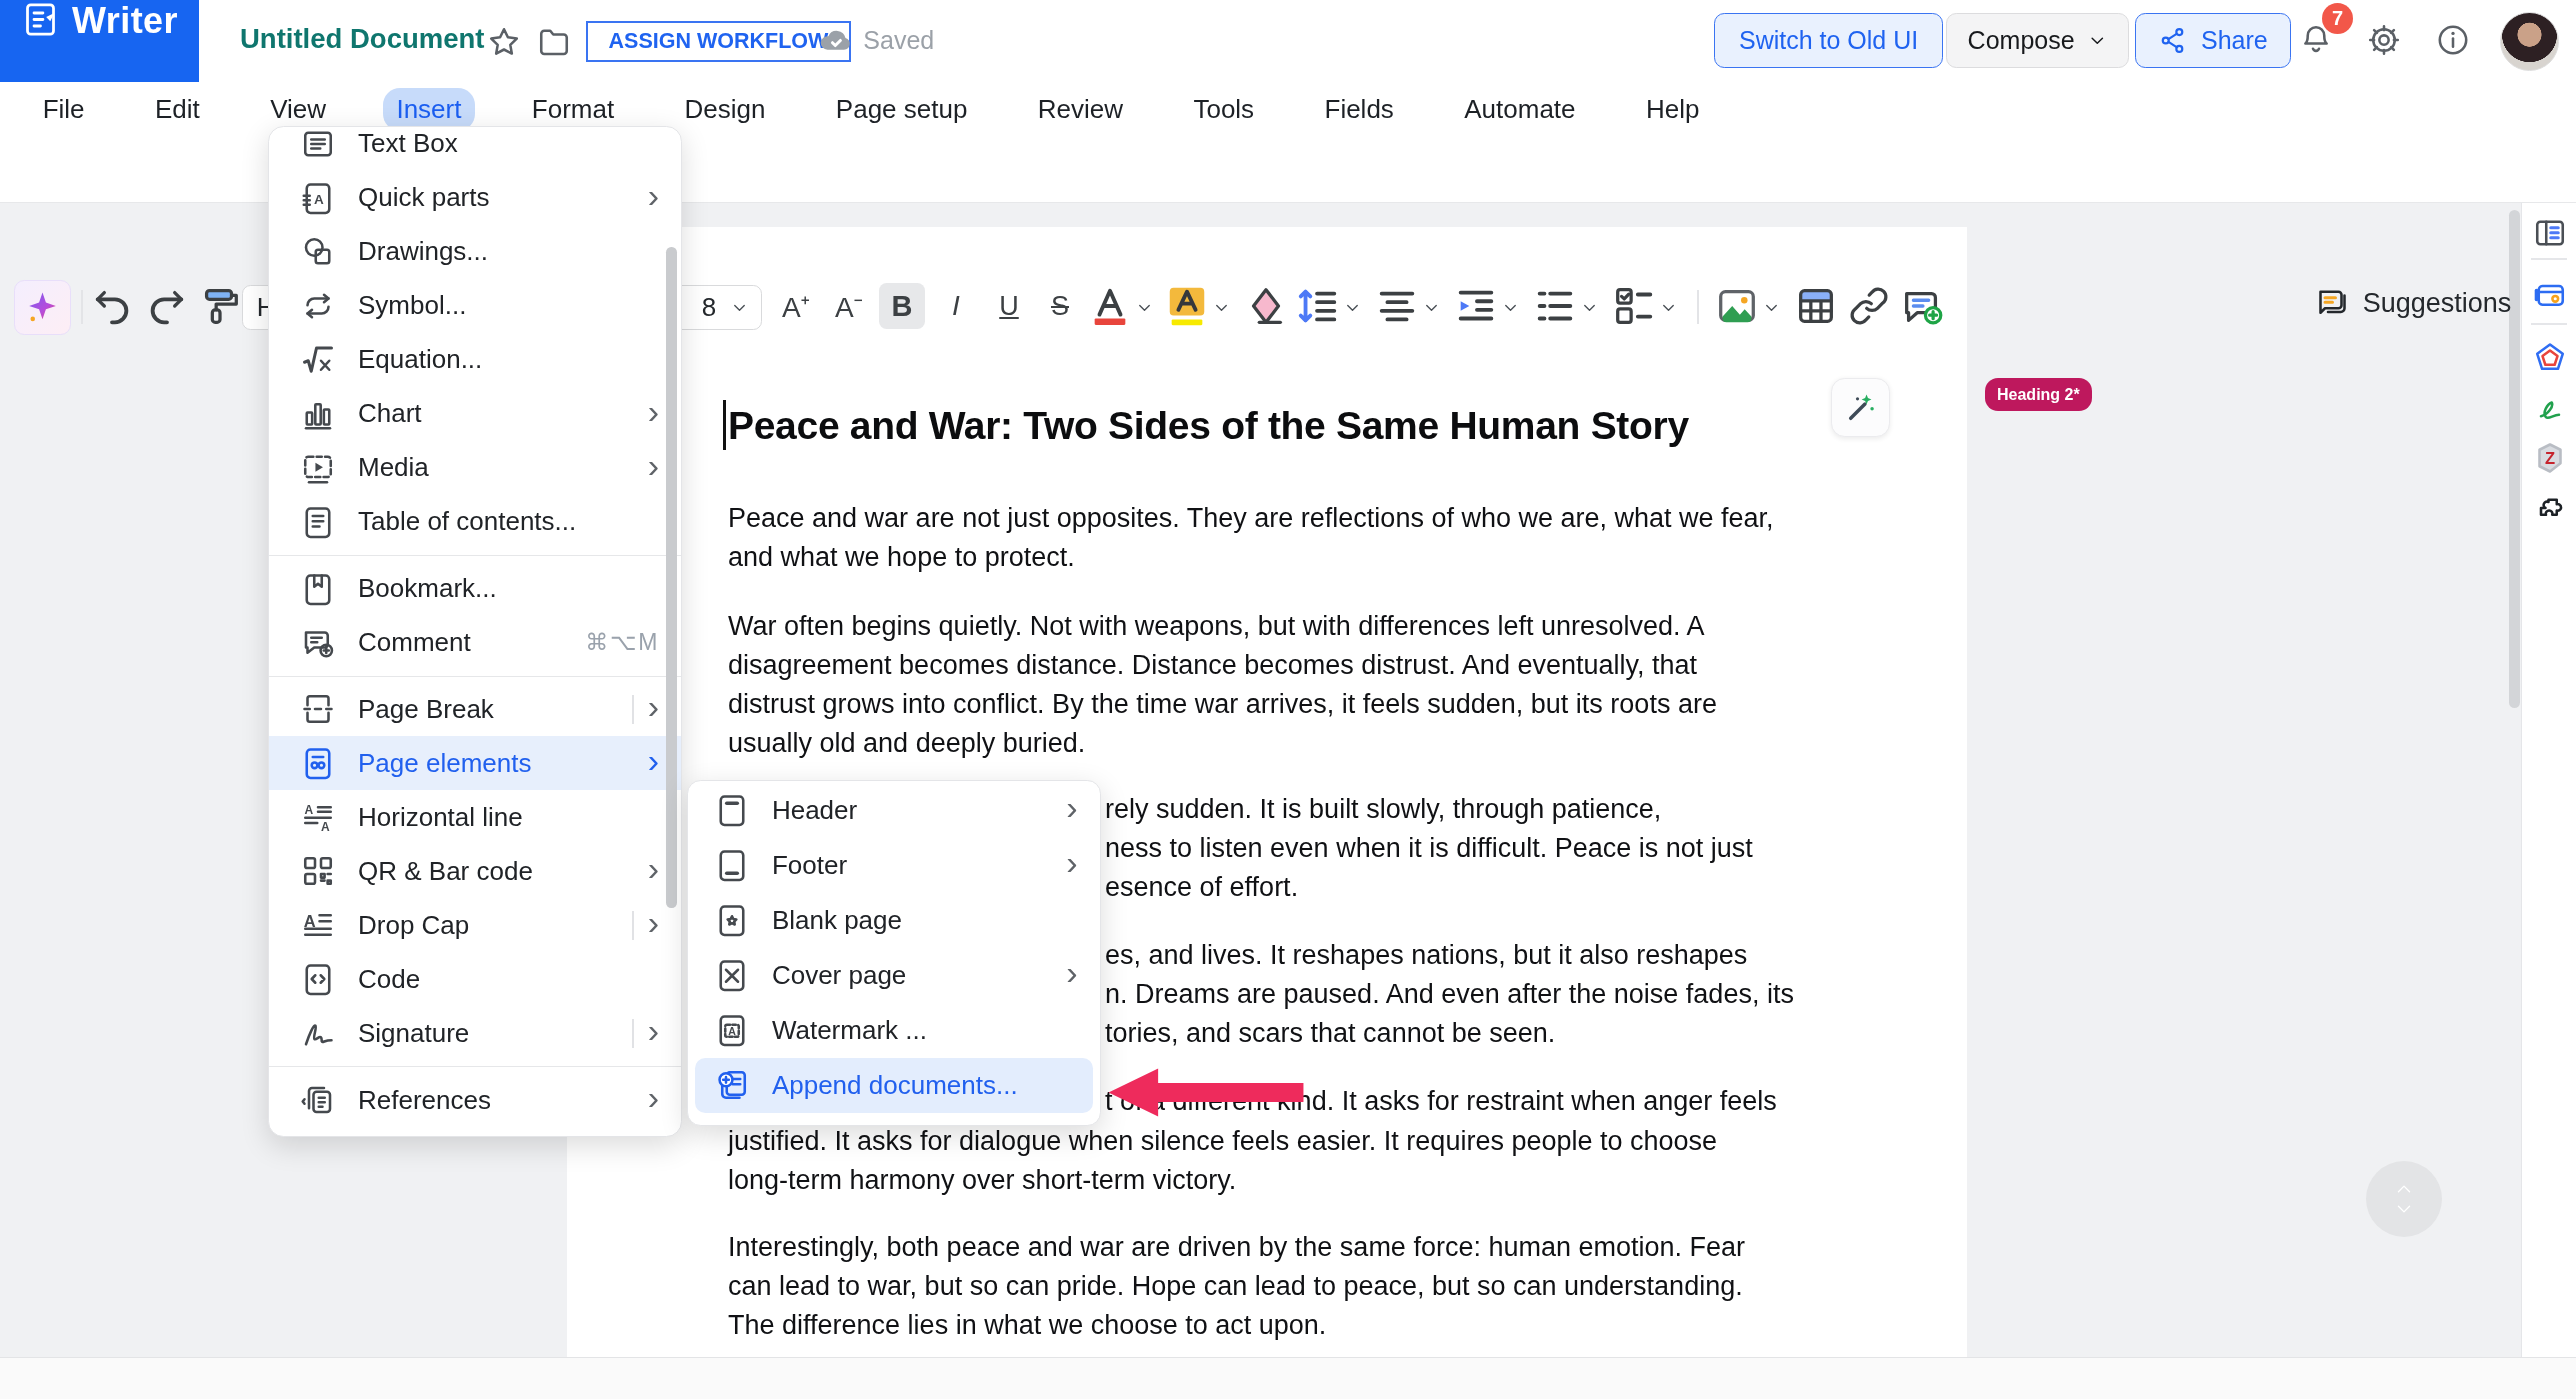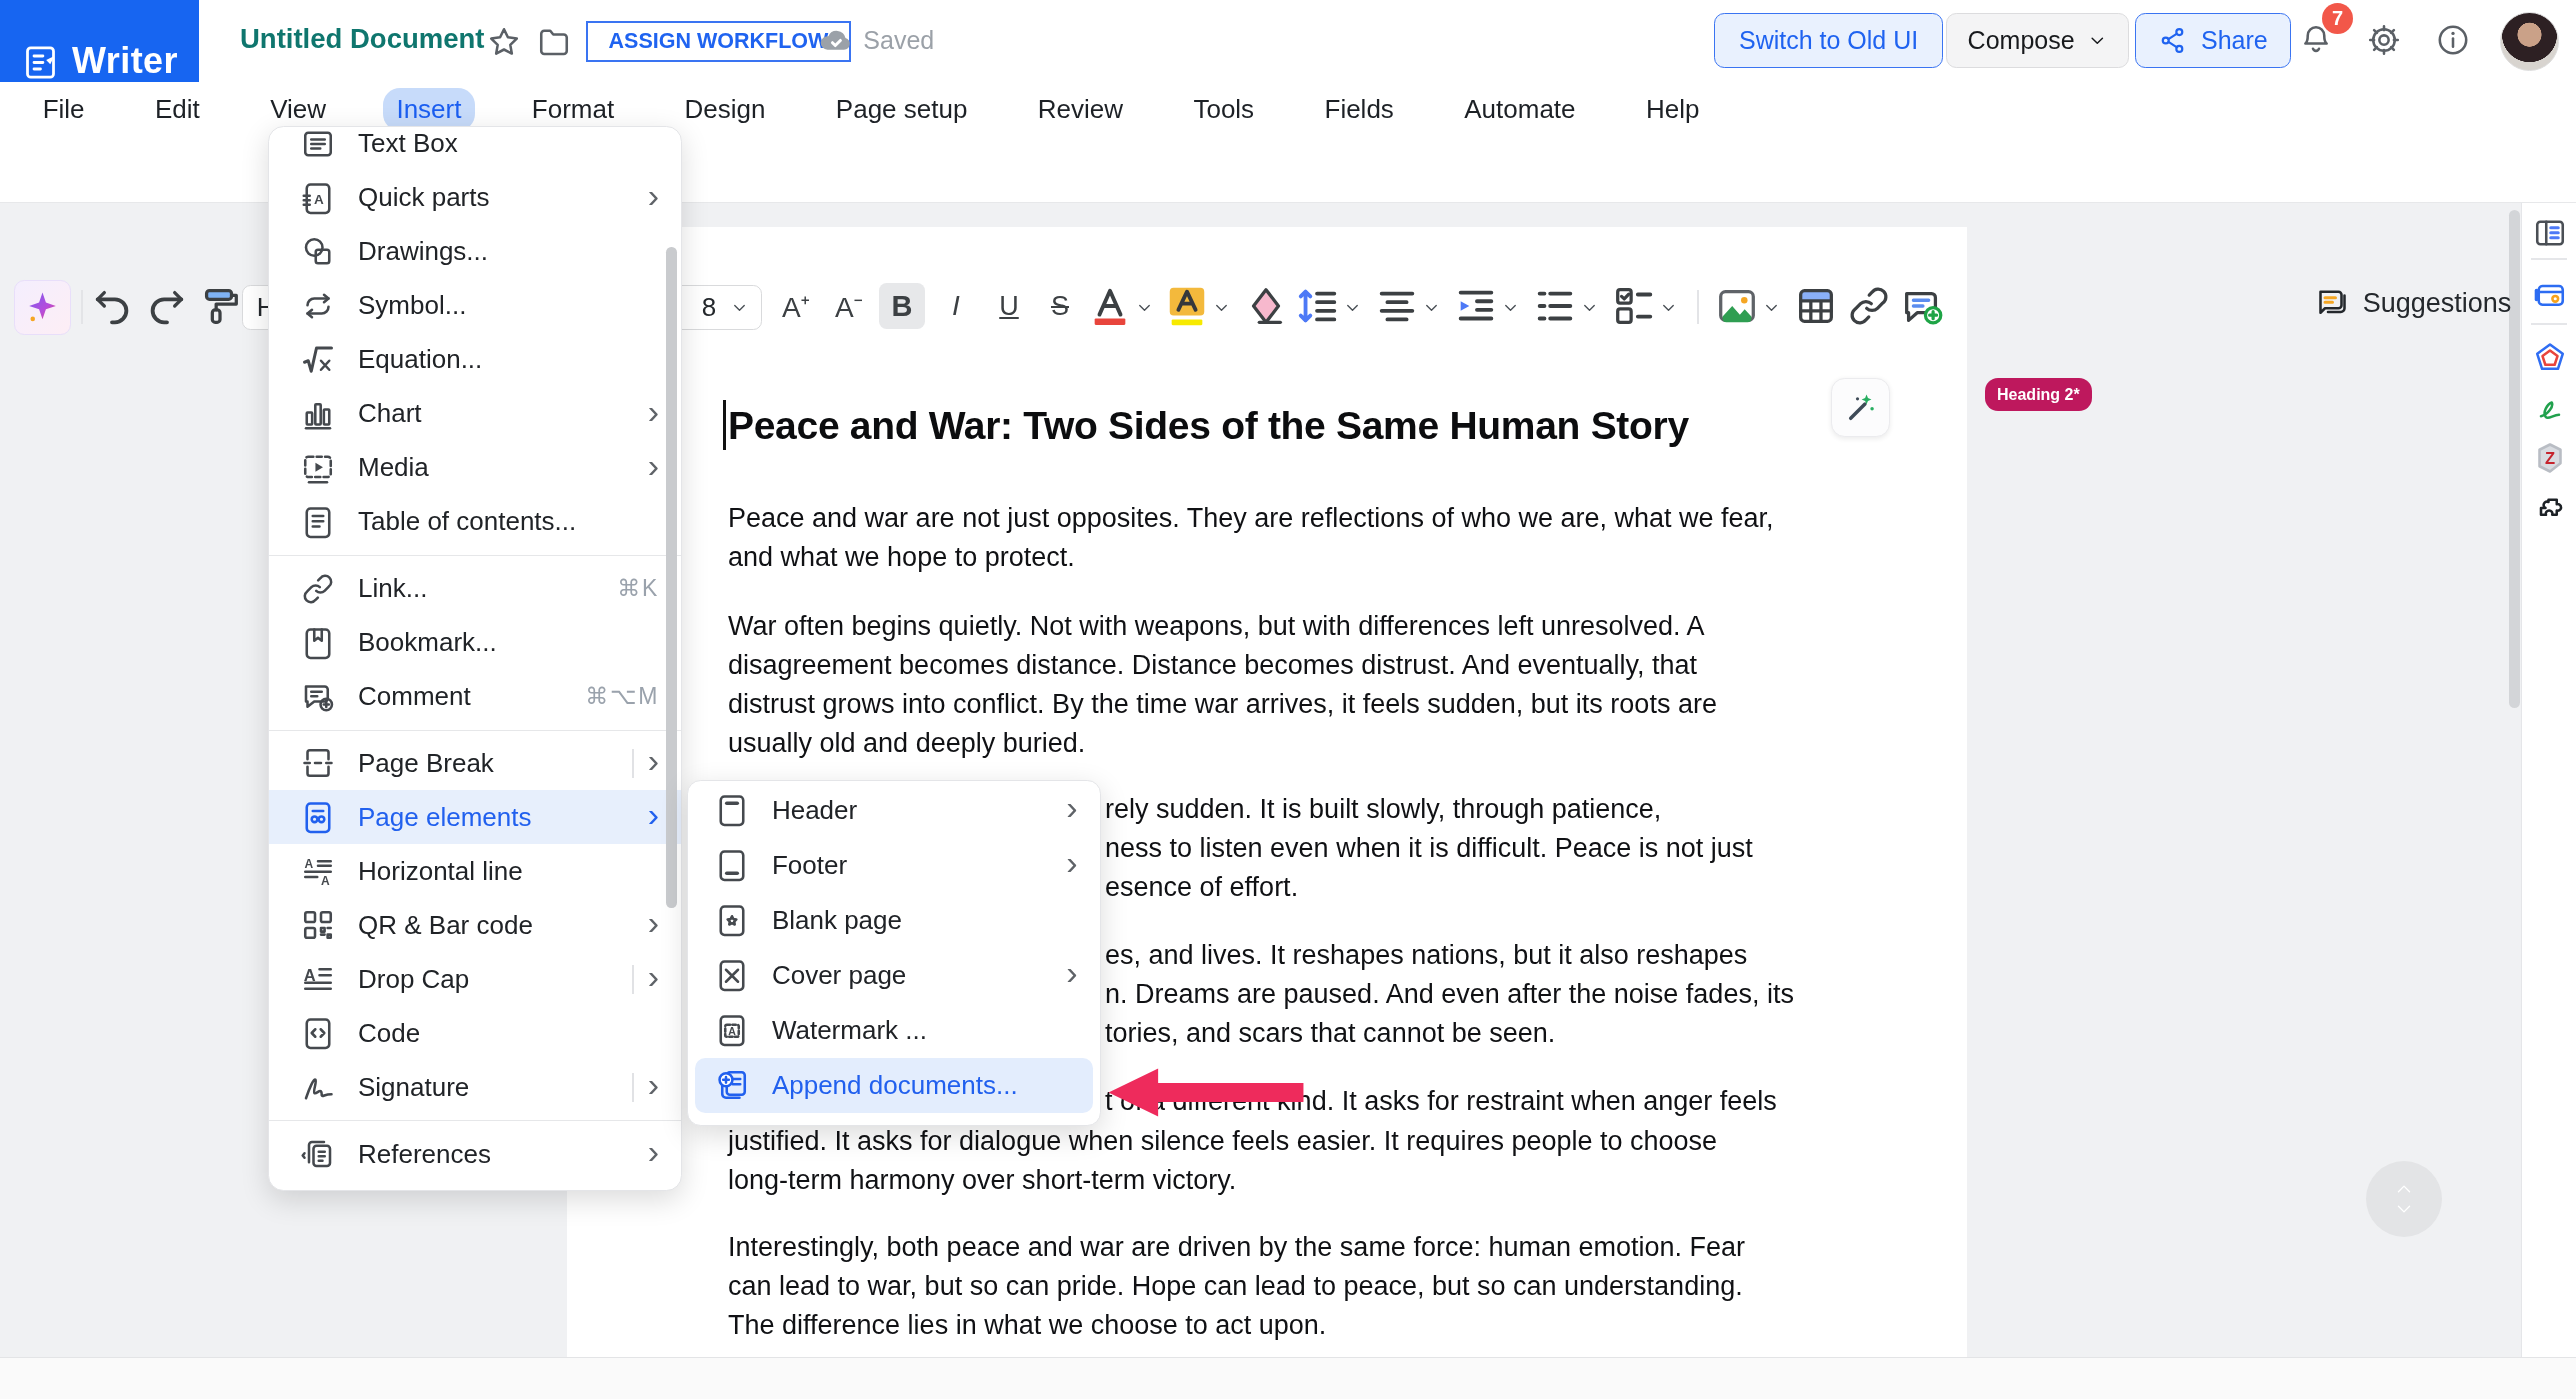--- a/index.html
+++ b/index.html
@@ -2,21 +2,21 @@
 <html style="font-size:13.7px"><head>
 <meta charset="utf-8">
 <style>
   html,body{margin:0;padding:0;background:#fff}
   #app{position:relative;width:2576px;height:1400px;overflow:hidden;background:#fff;
        font-family:"Liberation Sans",sans-serif;color:#1d2126}
   .abs{position:absolute}
   svg{display:block}
   
   #topbar{position:absolute;left:0;top:0;width:2576px;height:82px;background:#fff;z-index:20}
-  #logo{position:absolute;left:0;top:0;width:199px;height:82px;background:#1765f1;display:flex;align-items:flex-end;justify-content:center;gap:12px;color:#fff}
+  #logo{position:absolute;left:0;top:0;width:199px;height:82px;background:#1765f1;display:flex;align-items:flex-start;justify-content:center;gap:12px;color:#fff}
   #logo .lt{font-size:36px;font-weight:700;letter-spacing:0.4px}
   #doc-title{position:absolute;left:240px;top:23px;font-size:27.5px;font-weight:700;color:#0f766e}
   .hicon{position:absolute;width:36px;height:36px;color:#5b6066}
   .hbtn{position:absolute;display:flex;align-items:center;justify-content:center;gap:12px;box-sizing:border-box;border-radius:10.3px;font-size:25px;cursor:default}
   #assign-btn{left:586px;top:20.6px;height:41px;padding:0 20.6px;border:2.1px solid #3a74f2;color:#1f63f0;font-weight:700;font-size:21.5px;border-radius:0;background:#fff}
   #saved{position:absolute;left:817px;top:22px;display:flex;align-items:center;gap:10.3px;color:#9ba1a8;font-size:25px}
   #switch-btn{left:1714px;top:13px;height:55px;padding:0 24px;background:#e9f1fe;border:1.7px solid #3a74f2;color:#1f63f0}
   #compose-btn{left:1946px;top:13px;height:55px;padding:0 20.6px;background:#f4f4f5;border:1.7px solid #dcdcde;color:#17191c}
   #share-btn{left:2135px;top:13px;height:55px;padding:12px 22px;background:#e9f1fe;border:1.7px solid #3a74f2;color:#1f63f0}
   #bell{left:2298px;top:22px}
@@ -581,32 +581,20 @@
               <path d="M8.5 8h7M8.5 11.5h7M8.5 15h4.5"></path>
             </svg>
           </span>
           <span class="mlabel">Table of contents...</span>
           <span class="mright"></span>
         </div>
         <div class="mdiv"></div>
         <div class="mrow">
           <span class="micon">
             <svg viewBox="0 0 24 24" fill="none" stroke="currentColor" stroke-width="1.7" stroke-linecap="round" stroke-linejoin="round" style="width:100%;height:100%">
-              <path d="M10.8 13.2a4 4 0 0 0 5.6 0l2.8-2.8a4 4 0 1 0-5.6-5.6l-1.5 1.5"></path>
-              <path d="M13.2 10.8a4 4 0 0 0-5.6 0l-2.8 2.8a4 4 0 1 0 5.6 5.6l1.5-1.5"></path>
-            </svg>
-          </span>
-          <span class="mlabel">Link...</span>
-          <span class="mright">
-            <span class="msc">⌘K</span>
-          </span>
-        </div>
-        <div class="mrow">
-          <span class="micon">
-            <svg viewBox="0 0 24 24" fill="none" stroke="currentColor" stroke-width="1.7" stroke-linecap="round" stroke-linejoin="round" style="width:100%;height:100%">
               <rect x="4.5" y="3" width="15" height="19" rx="2.5"></rect>
               <path d="M9.5 3v7.5l2.5-2 2.5 2V3"></path>
             </svg>
           </span>
           <span class="mlabel">Bookmark...</span>
           <span class="mright"></span>
         </div>
         <div class="mrow">
           <span class="micon">
             <svg viewBox="0 0 24 24" fill="none" stroke="currentColor" stroke-width="1.7" stroke-linecap="round" stroke-linejoin="round" style="width:100%;height:100%">

